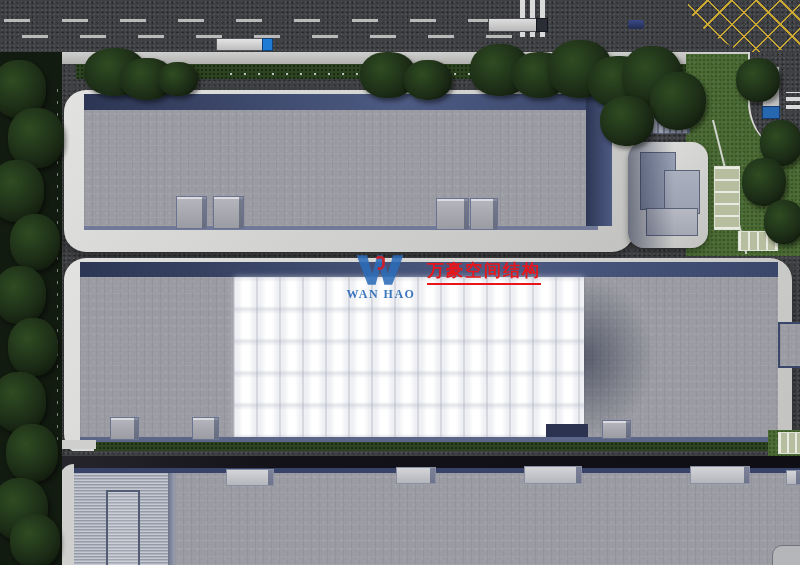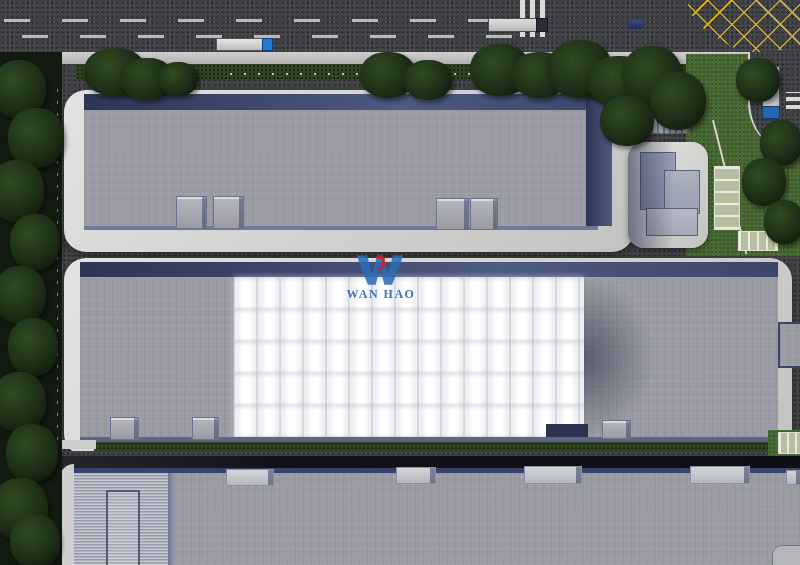--- a/index.html
+++ b/index.html
@@ -170,15 +170,16 @@
   <div class="abs tree" style="left:764px;top:200px;width:40px;height:44px;"></div>
 
   <div class="abs" style="left:344px;top:250px;width:260px;height:56px;">
     <span class="abs" style="left:10px;top:2px;">
       <svg width="52" height="36" viewBox="0 0 60 40">
         <path d="M3 3 L15 3 L21 25 L27 3 L33 3 L39 25 L45 3 L57 3 L44 37 L35 37 L30 17 L25 37 L16 37 Z" fill="#2b6cb8" opacity="0.88"></path>
         <path d="M26 7 C28 4.5 32 4.5 34 7 L34 14 C34 17.5 30.5 19.5 27.5 18" fill="none" stroke="#d91a20" stroke-width="3.2" opacity="0.9"></path>
       </svg>
     </span>
     <span class="abs wm-en" style="left:2px;top:37px;width:70px;text-align:center;">WAN HAO</span>
+    <span class="abs wm-cn" style="left:83px;top:9px;">万豪空间结构</span>
   </div>
 
 </div>
 
 </body></html>

